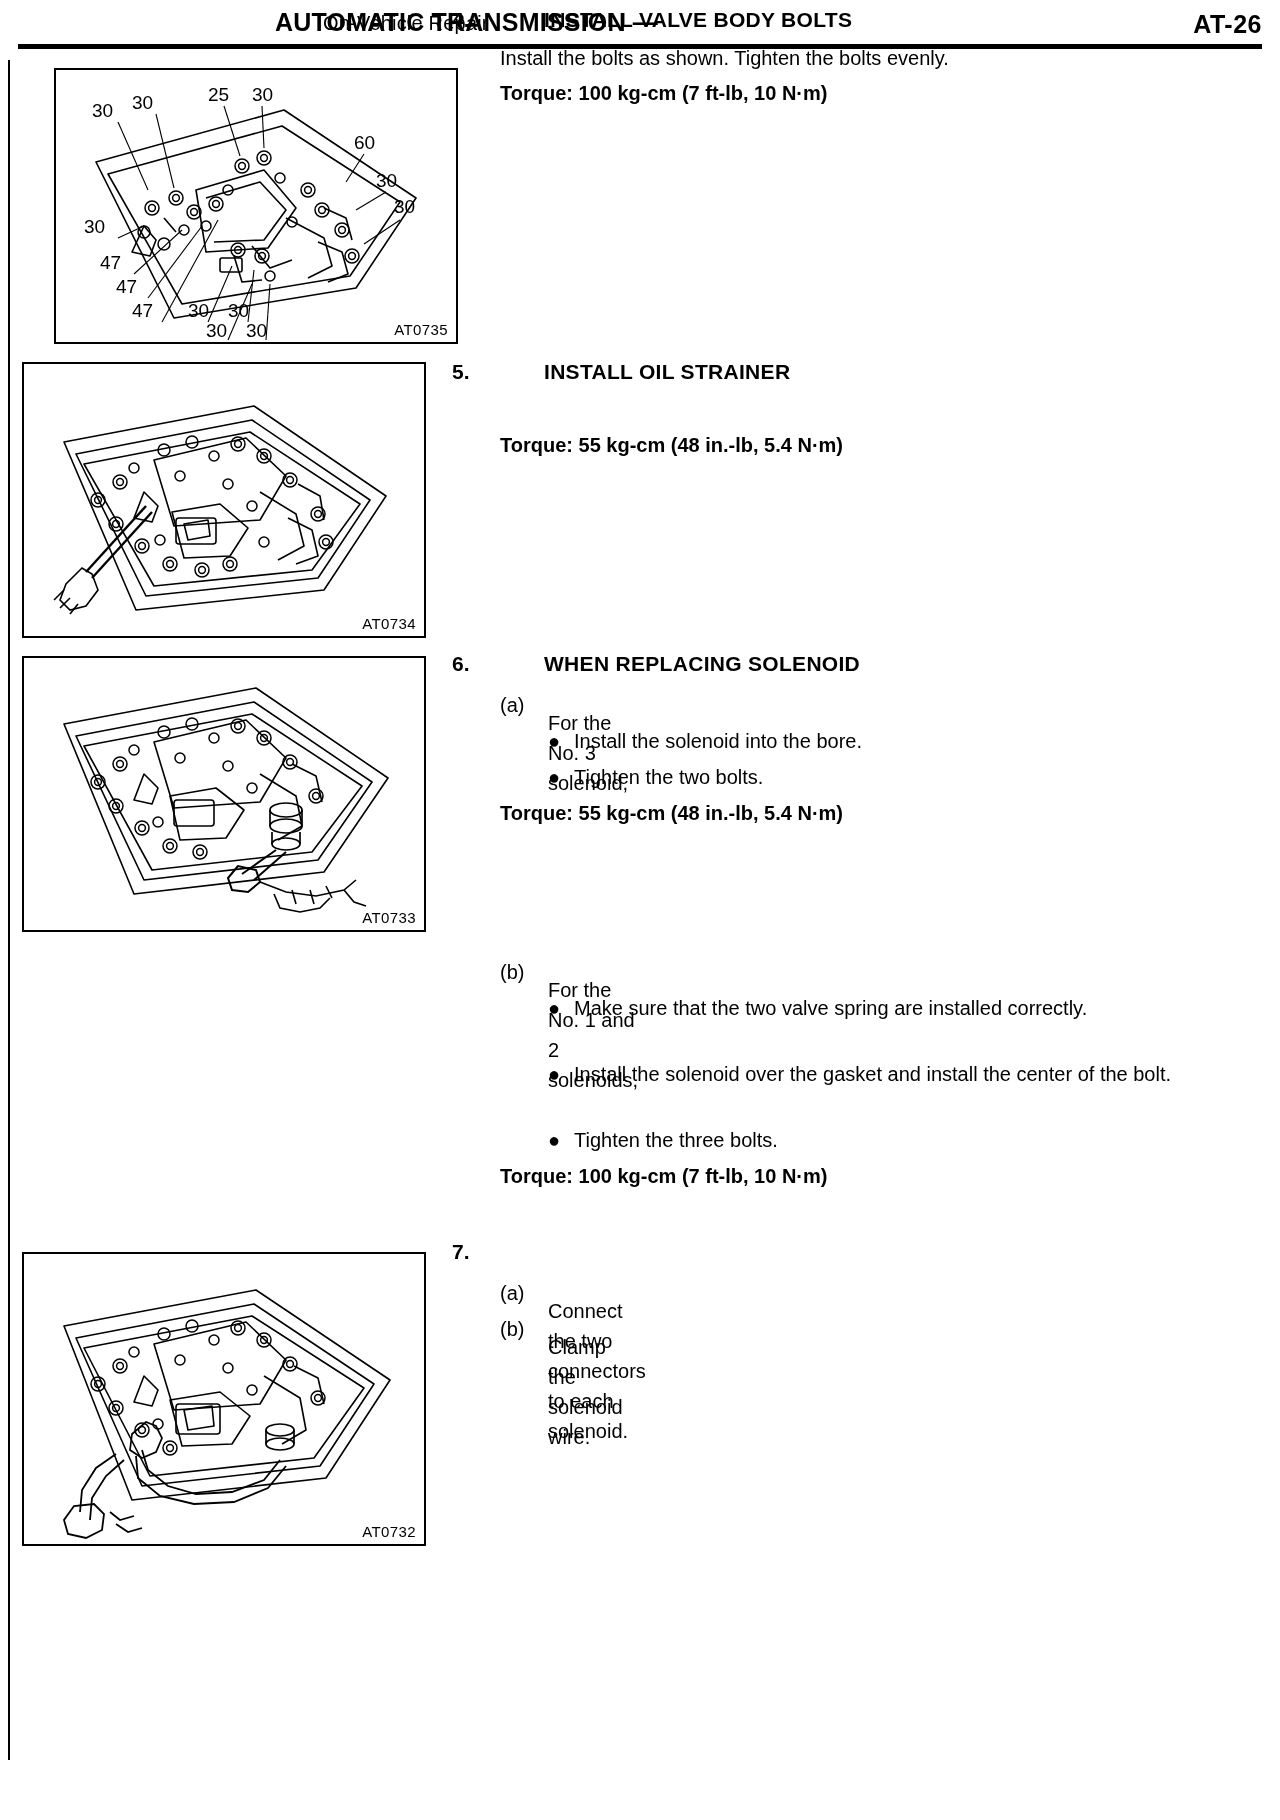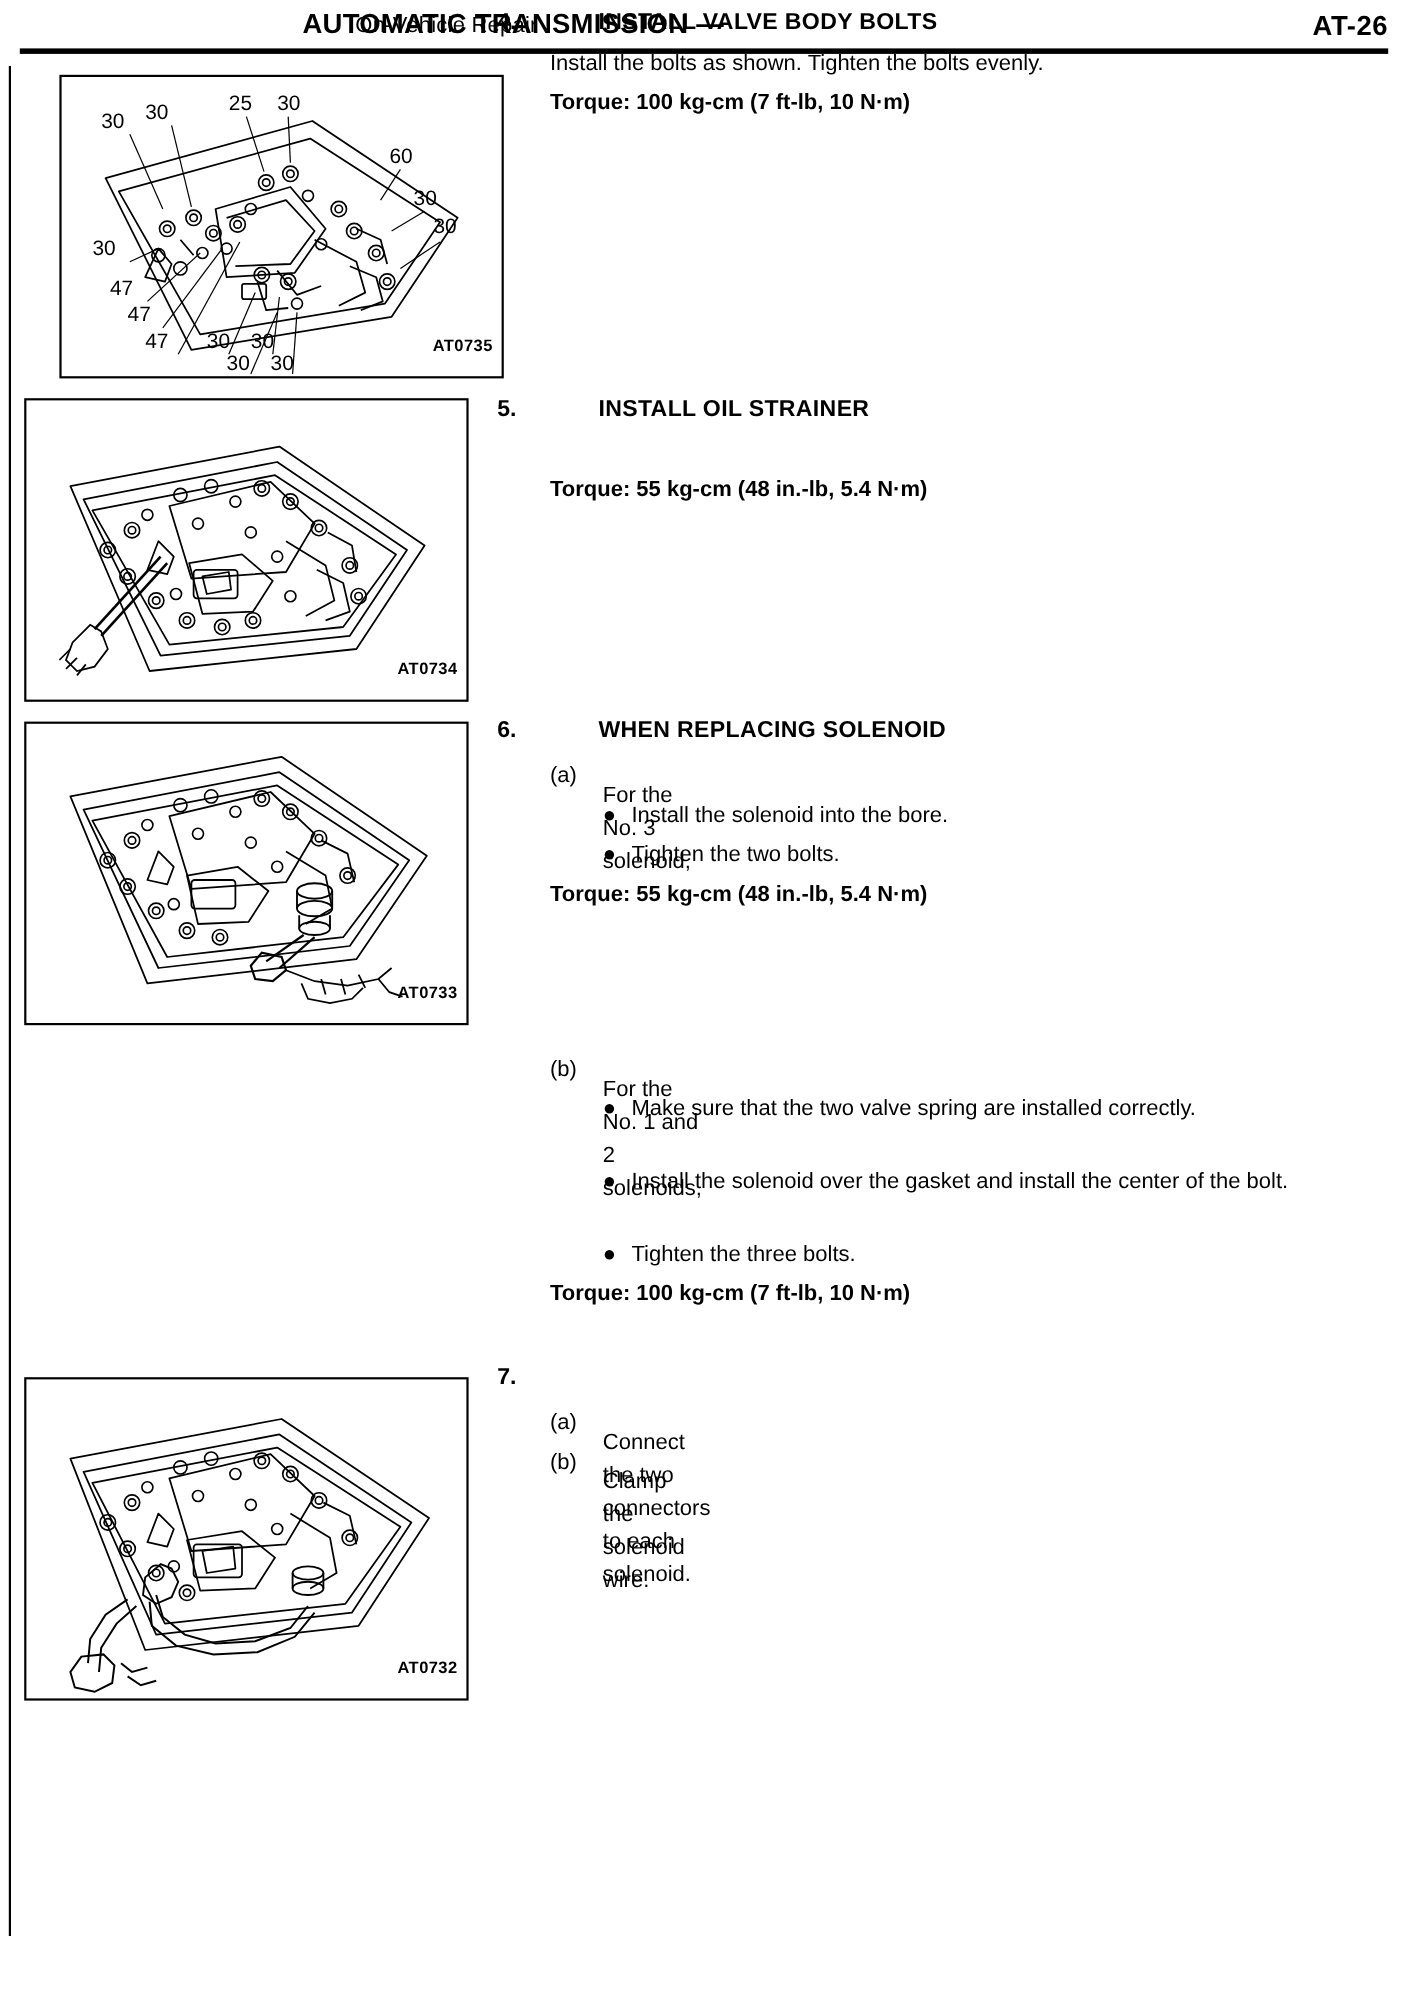--- a/index.html
+++ b/index.html
@@ -38,22 +38,22 @@
   }
 
   
   .figure {
     position:absolute;
     border:2px solid #000;
     background:#fff;
     overflow:hidden;
   }
   .fig-code {
-    position:absolute; right:8px; bottom:19px;
-    font-size:15px; font-weight:bold; letter-spacing:.4px;
+    position:absolute; right:8px; bottom:4px;
+    font-size:15px; font-weight:normal; letter-spacing:.4px;
   }
   .fig-svg { position:absolute; left:0; top:0; }
   .callout {
     position:absolute;
     font-size:19px;
     font-family:"Liberation Sans", sans-serif;
     color:#000;
     white-space:nowrap;
   }
 

